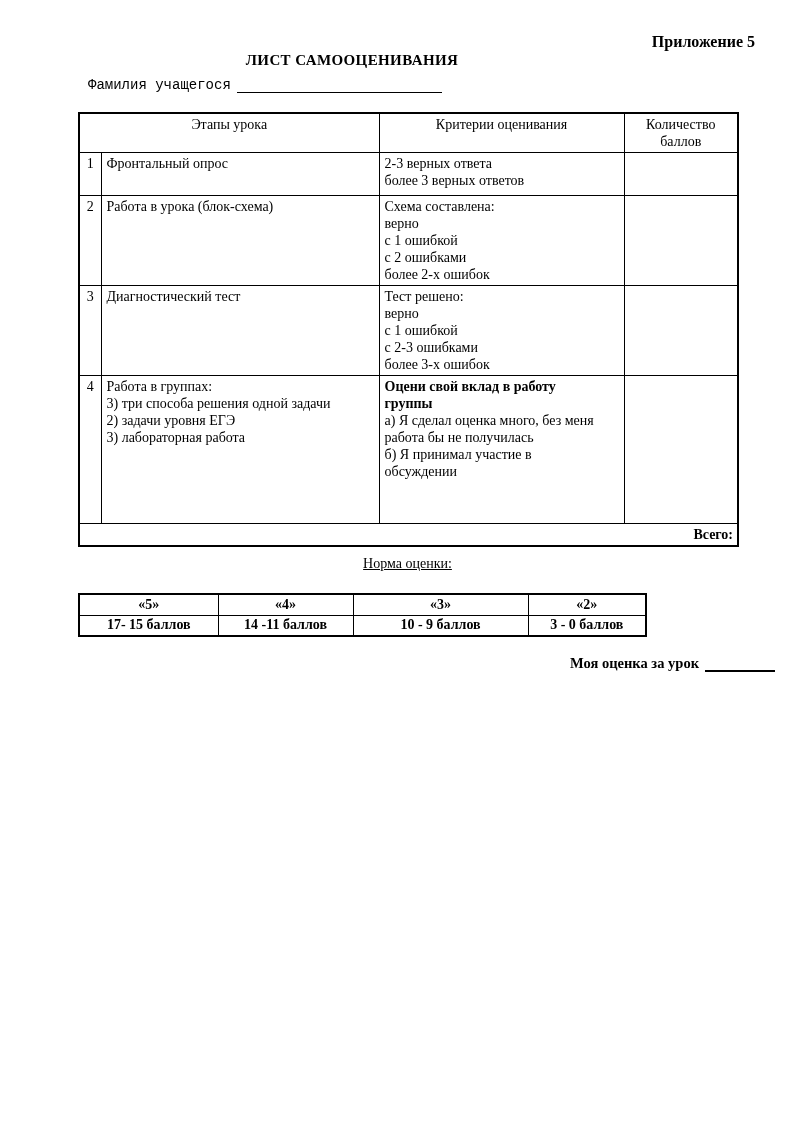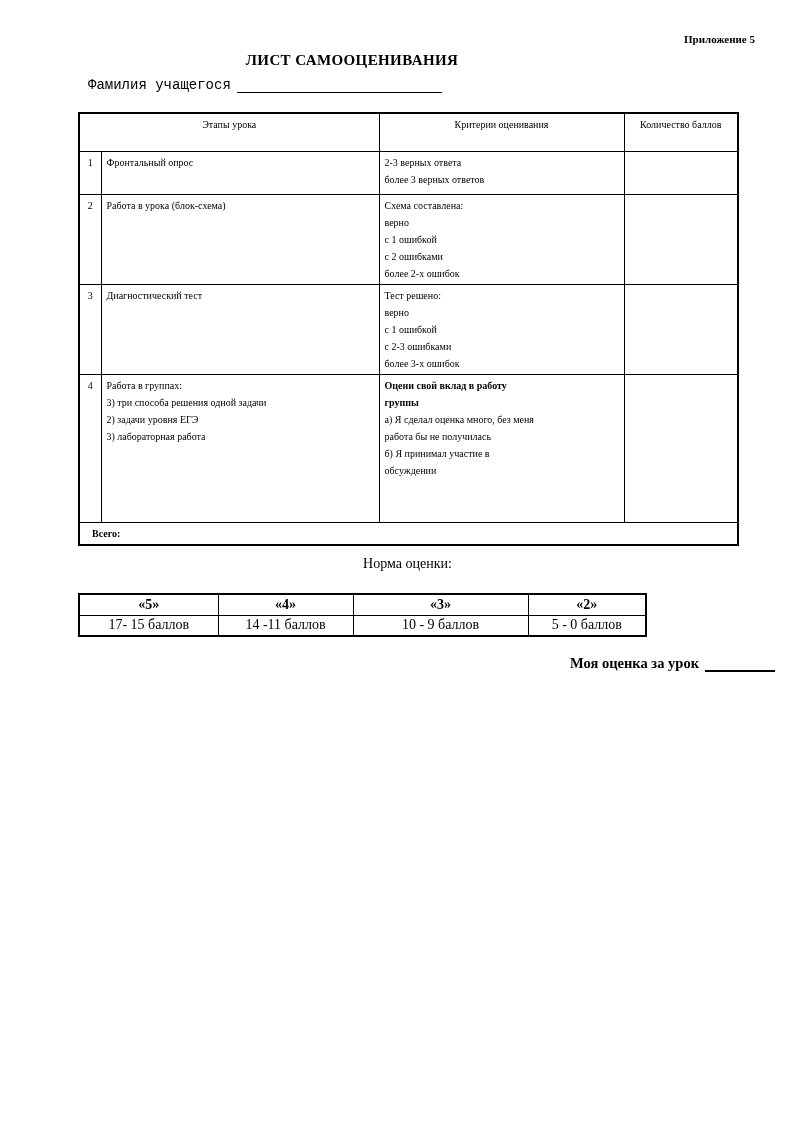--- a/index.html
+++ b/index.html
@@ -4,72 +4,72 @@
 <style>
   * { margin:0; padding:0; box-sizing:border-box; }
   html,body { background:#fff; }
   body {
     width:794px; height:1123px; position:relative;
     font-family:"Liberation Serif", serif; color:#000;
     overflow:hidden;
   }
   .appendix {
     position:absolute; top:33px; right:39px;
-    font-size:11px; font-weight:bold;
+    font-size:16px; font-weight:bold;
   }
   .doc-title {
     position:absolute; top:52px; left:0; width:704px;
     text-align:center; font-size:15px; font-weight:bold;
     letter-spacing:0.4px;
   }
   .surname-line {
     position:absolute; top:77px; left:88px; font-size:14px;font-family:Liberation Mono, monospace;
   }
   .blank-line {
     display:inline-block; width:205px; height:15px;
     border-bottom:1px solid #000; margin-left:6px; vertical-align:bottom;
   }
   
   table.main {
     position:absolute; top:112px; left:78px; width:659px;
     border-collapse:collapse; table-layout:fixed;
-    font-size:10px; line-height:17px; border:2px solid #000;
+    font-size:14px; line-height:17px; border:2px solid #000;
   }
   table.main th, table.main td {
     border:1px solid #000; vertical-align:top; padding:2px 5px;
   }
   table.main th {
     font-weight:normal; text-align:center; height:38px;
   }
   td.num { text-align:center; padding:2px 1px; }
   tr.r1 { height:43px; }
   tr.r2 { height:89px; }
   tr.r3 { height:88px; }
   tr.r4 { height:148px; }
   tr.total-row td {
-    height:22px; line-height:19px; 
-    font-weight:bold; padding:1px 12px; vertical-align:middle;
+    height:22px; line-height:19px; text-align:right;
+    font-weight:bold; padding:1px 4px; vertical-align:middle;
   }
   .bline { font-weight:bold; }
   
   .norm-label {
     position:absolute; top:556px; left:78px; width:659px;
-    text-align:center; font-size:14px;
+    text-align:center; font-size:14px;text-decoration:underline;
   }
   table.grades {
     position:absolute; top:593px; left:78px; width:567px;
     border-collapse:collapse; table-layout:fixed;
     font-size:14px; border:2px solid #000;
   }
   table.grades th, table.grades td {
     border:1px solid #000; text-align:center;
     height:21px; padding:0 2px; vertical-align:middle;
   }
   table.grades th { font-weight:bold; }
-  table.grades td { font-weight:normal; }
+  table.grades td { font-weight:bold; }
   
   .my-grade {
     position:absolute; top:647px; right:19px;
     font-size:14.5px; font-weight:bold;margin-top:8px;
   }
   .blank-line2 {
     display:inline-block; width:70px; height:15px;
     border-bottom:2px solid #000; margin-left:6px; vertical-align:bottom;
   }
 </style>
@@ -175,20 +175,20 @@
       <tr>
     <th>«5»</th>
     <th>«4»</th>
     <th>«3»</th>
     <th>«2»</th>
   </tr>
   <tr>
     <td>17- 15 баллов</td>
     <td>14 -11 баллов</td>
     <td>10 - 9 баллов</td>
-    <td>5 - 0 баллов</td>
+    <td>3 - 0 баллов</td>
   </tr>
 </tbody>
   </table>
 
 <div class="my-grade">
   <span>Моя оценка за урок</span><span class="blank-line2"></span>
 </div>
 
 </body></html>

